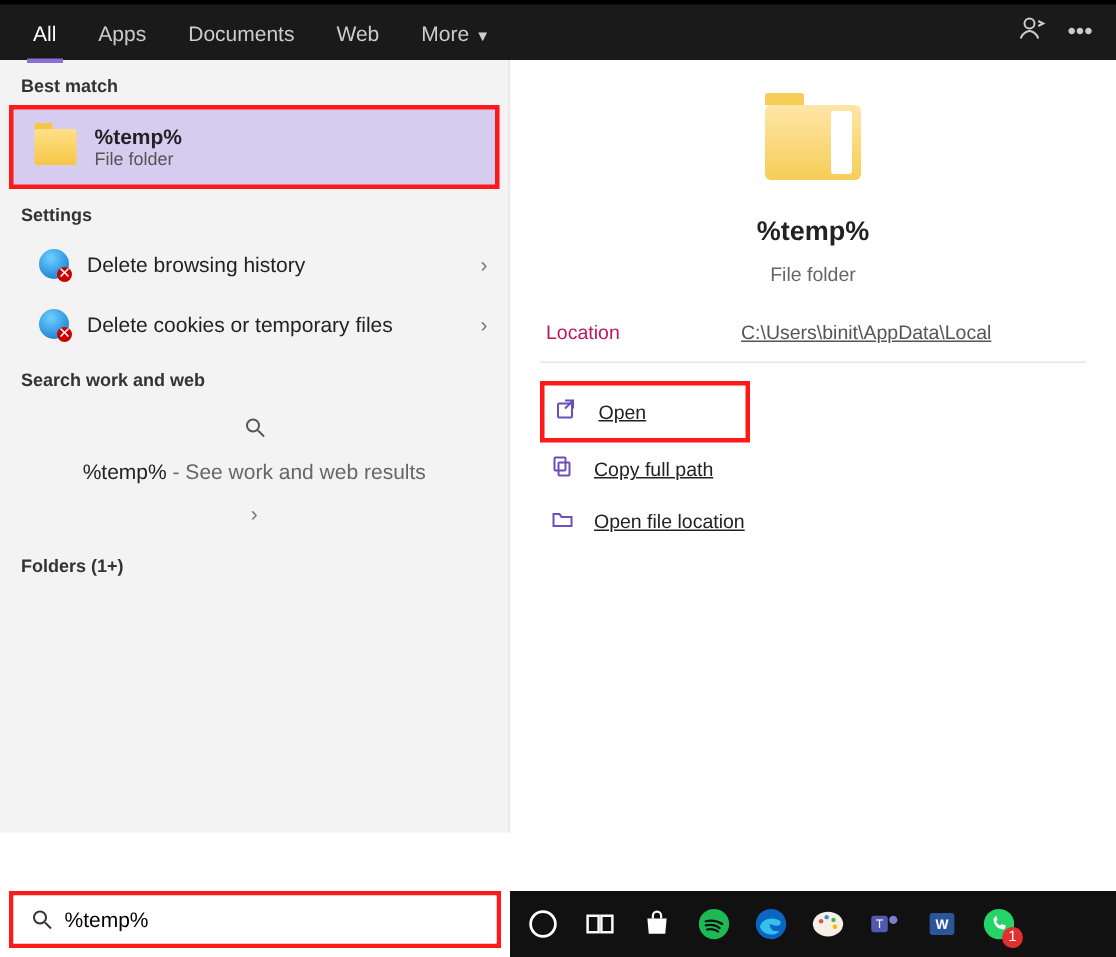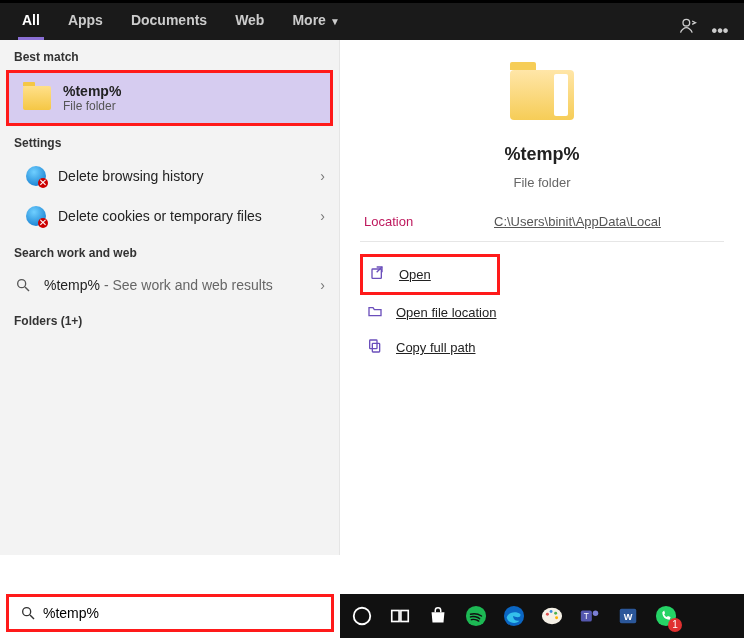--- a/index.html
+++ b/index.html
@@ -1,19 +1,19 @@
 <!DOCTYPE html>
 <html><head>
 <meta charset="utf-8">
 <style>
   * { margin:0; padding:0; box-sizing:border-box; font-family:"Segoe UI",Arial,sans-serif; }
   body { width:744px; height:638px; background:#fff; overflow:hidden; position:relative; }
 
   
-  .topbar{background:#1a1a1a;color:#fff;height:40px;display:flex;align-items:flex-end;padding:0 8px;border-top:3px solid #000;font-weight:bold;}
+  .topbar{background:#1a1a1a;color:#fff;height:40px;display:flex;align-items:center;padding:0 8px;border-top:3px solid #000;}
   .tab{padding:0 14px;height:40px;line-height:40px;font-size:14px;color:#ccc;cursor:pointer;position:relative;}
   .tab.active{color:#fff;}
   .tab.active::after{content:"";position:absolute;left:10px;right:10px;bottom:0;height:3px;background:#8a6fd4;}
   .more-chev{display:inline-block;margin-left:4px;font-size:10px;}
   .topbar-spacer{flex:1;}
   .topbar-icon{width:32px;text-align:center;color:#ccc;font-size:16px;cursor:pointer;}
 
   
   .columns{display:flex;height:515px;}
   .left{width:340px;background:#f3f3f3;border-right:1px solid #e5e5e5;overflow:hidden;}
@@ -28,21 +28,21 @@
 
   .setting-row{display:flex;align-items:center;padding:10px 14px;gap:12px;cursor:pointer;margin-left:12px;}
   .setting-icon{width:20px;height:20px;border-radius:50%;background:radial-gradient(circle at 40% 30%,#6fcfff,#0570c8);position:relative;flex-shrink:0;}
   .setting-icon::after{content:"✕";color:#fff;font-size:10px;position:absolute;right:-2px;bottom:-2px;background:#c00;border-radius:50%;width:10px;height:10px;line-height:10px;text-align:center;}
   .setting-text{flex:1;font-size:14px;color:#222;}
   .chev{color:#777;font-size:14px;}
 
   .search-icon-glyph{width:18px;height:18px;display:inline-flex;align-items:center;justify-content:center;margin-right:0;}
   .search-icon-glyph svg{width:16px;height:16px;}
 
-  .webrow{display:flex;align-items:center;padding:10px 14px;gap:12px;cursor:pointer;}
+  .webrow{display:flex;align-items:center;padding:10px 14px;gap:12px;cursor:pointer;flex-direction:column;}
   .webrow .wtxt{flex:1;font-size:14px;color:#666;}
   .webrow .q{color:#222;font-weight:500;}
 
   
   .folder-hero{display:flex;flex-direction:column;align-items:center;padding-top:30px;gap:10px;}
   .folder-big{width:64px;height:50px;background:linear-gradient(#ffe6a8,#f6cd57);border-radius:4px;position:relative;}
   .folder-big::before{content:"";position:absolute;top:-8px;left:0;width:26px;height:8px;background:#f6cd57;border-radius:2px 2px 0 0;}
   .folder-big::after{content:"";position:absolute;right:6px;top:4px;bottom:4px;width:14px;background:#fff;border-radius:2px;}
   .hero-title{font-size:18px;font-weight:600;color:#222;margin-top:14px;}
   .hero-sub{font-size:13px;color:#666;}
@@ -145,34 +145,34 @@
               <rect x="3" y="6" width="14" height="14" rx="1"></rect>
               <path d="M10 3h8v8"></path>
               <path d="M18 3l-8 8"></path>
             </svg>
         </span>
         <span>Open</span>
       </div>
       <div class="action-row">
         <span class="action-icn">
           <svg viewBox="0 0 24 24" width="16" height="16" fill="none" stroke="#6b4fbb" stroke-width="2">
-              <path d="M3 7h6l2 3h10v9H3z"></path>
-            </svg>
-        </span>
-        <span>Open file location</span>
-      </div>
-      <div class="action-row">
-        <span class="action-icn">
-          <svg viewBox="0 0 24 24" width="16" height="16" fill="none" stroke="#6b4fbb" stroke-width="2">
               <rect x="8" y="8" width="11" height="13" rx="1"></rect>
               <rect x="4" y="3" width="11" height="13" rx="1"></rect>
             </svg>
         </span>
         <span>Copy full path</span>
       </div>
+      <div class="action-row">
+        <span class="action-icn">
+          <svg viewBox="0 0 24 24" width="16" height="16" fill="none" stroke="#6b4fbb" stroke-width="2">
+              <path d="M3 7h6l2 3h10v9H3z"></path>
+            </svg>
+        </span>
+        <span>Open file location</span>
+      </div>
     </div>
   </div>
 </div>
 
 <div class="searchbar-wrap">
   <span class="sb-icon search-icon-glyph">
     <svg viewBox="0 0 24 24" fill="none" stroke="#333" stroke-width="2">
         <circle cx="10" cy="10" r="6"></circle>
         <line x1="15" y1="15" x2="21" y2="21"></line>
       </svg>

